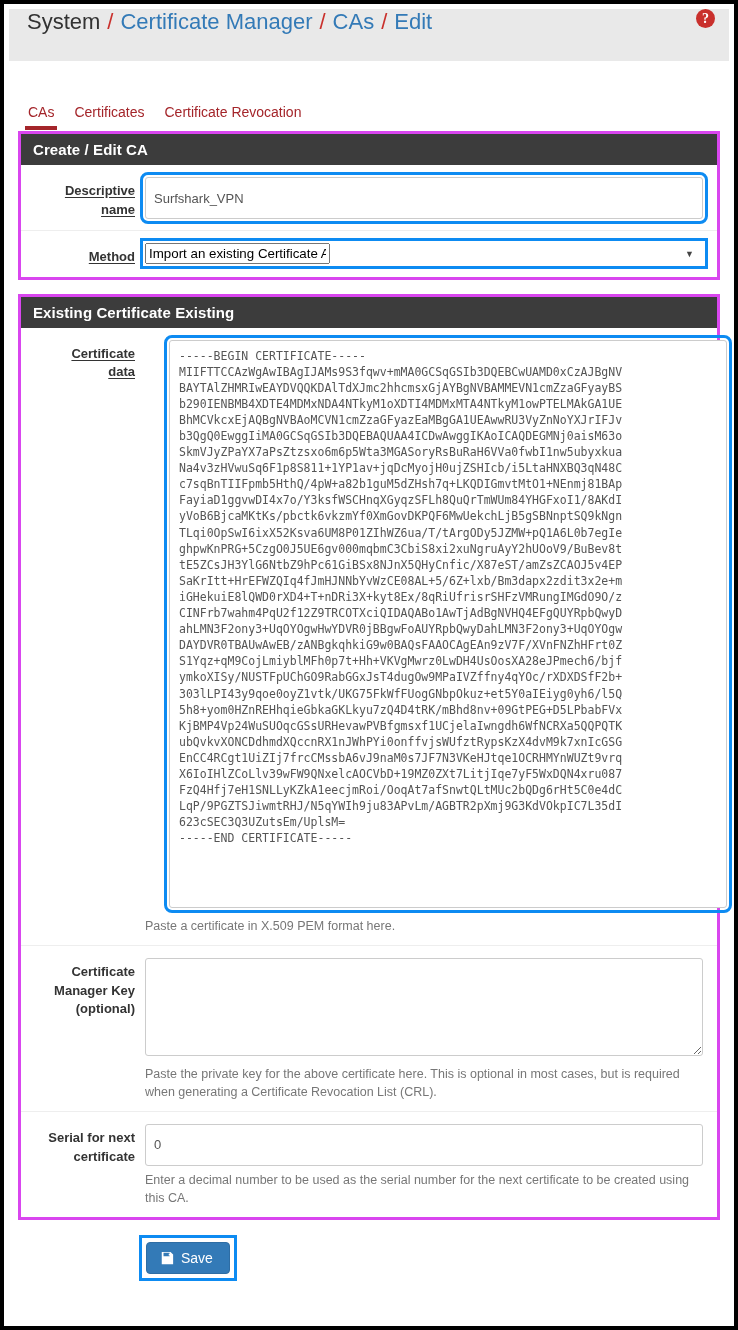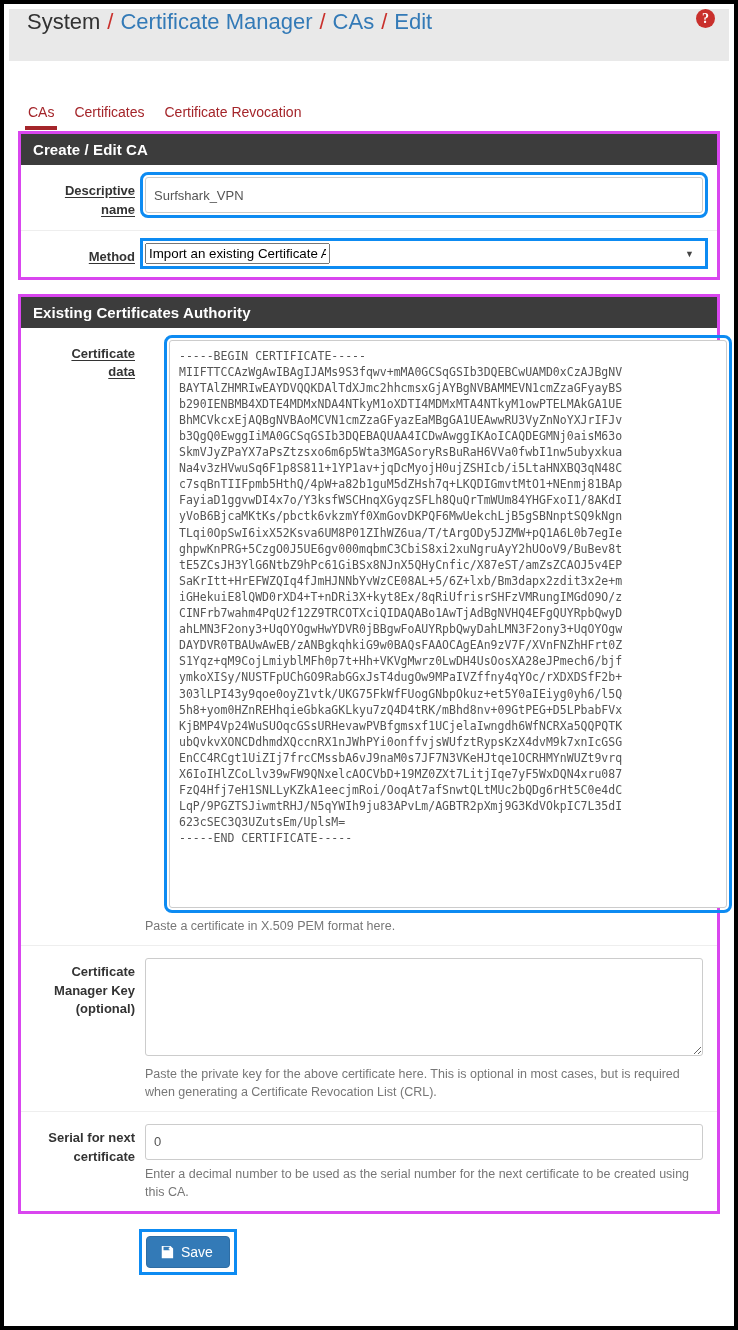--- a/index.html
+++ b/index.html
@@ -112,21 +112,21 @@
     font-size: 12.5px;
     color: #777777;
     margin-top: 5px;
     line-height: 1.45;
   }
   
   .hl { outline: 3px solid #0d8bf2; outline-offset: 2px; }
 
   input.tbox, select.sel {
     width: 100%;
-    height: 36px;
+    height: 42px;
     padding: 4px 8px;
     font-size: 13px;
     color: #555555;
     border: 1px solid #cccccc;
     border-radius: 3px;
     background: #ffffff;
     font-family: "Liberation Sans", sans-serif;
   }
   .sel-wrap { position: relative; }
   .sel-arrow {
@@ -232,21 +232,21 @@
             <input class="sel" type="text" readonly="" value="Import an existing Certificate Authority" style="">
             <span class="sel-arrow">▼</span>
           </div>
         </div>
       </div>
 
     </div>
   </div>
 
   <div class="panel" style="margin-top:14px">
-    <div class="panel-head">Existing Certificates Authority</div>
+    <div class="panel-head">Existing Certificate Existing</div>
     <div class="panel-body">
 
       <div class="form-row">
         <div class="f-label">
           <u>Certificate</u><br>
           <u>data</u>
         </div>
         <div class="f-ctrl">
           <textarea class="pem hl" spellcheck="false" style="">-----BEGIN CERTIFICATE-----
 MIIFTTCCAzWgAwIBAgIJAMs9S3fqwv+mMA0GCSqGSIb3DQEBCwUAMD0xCzAJBgNV

